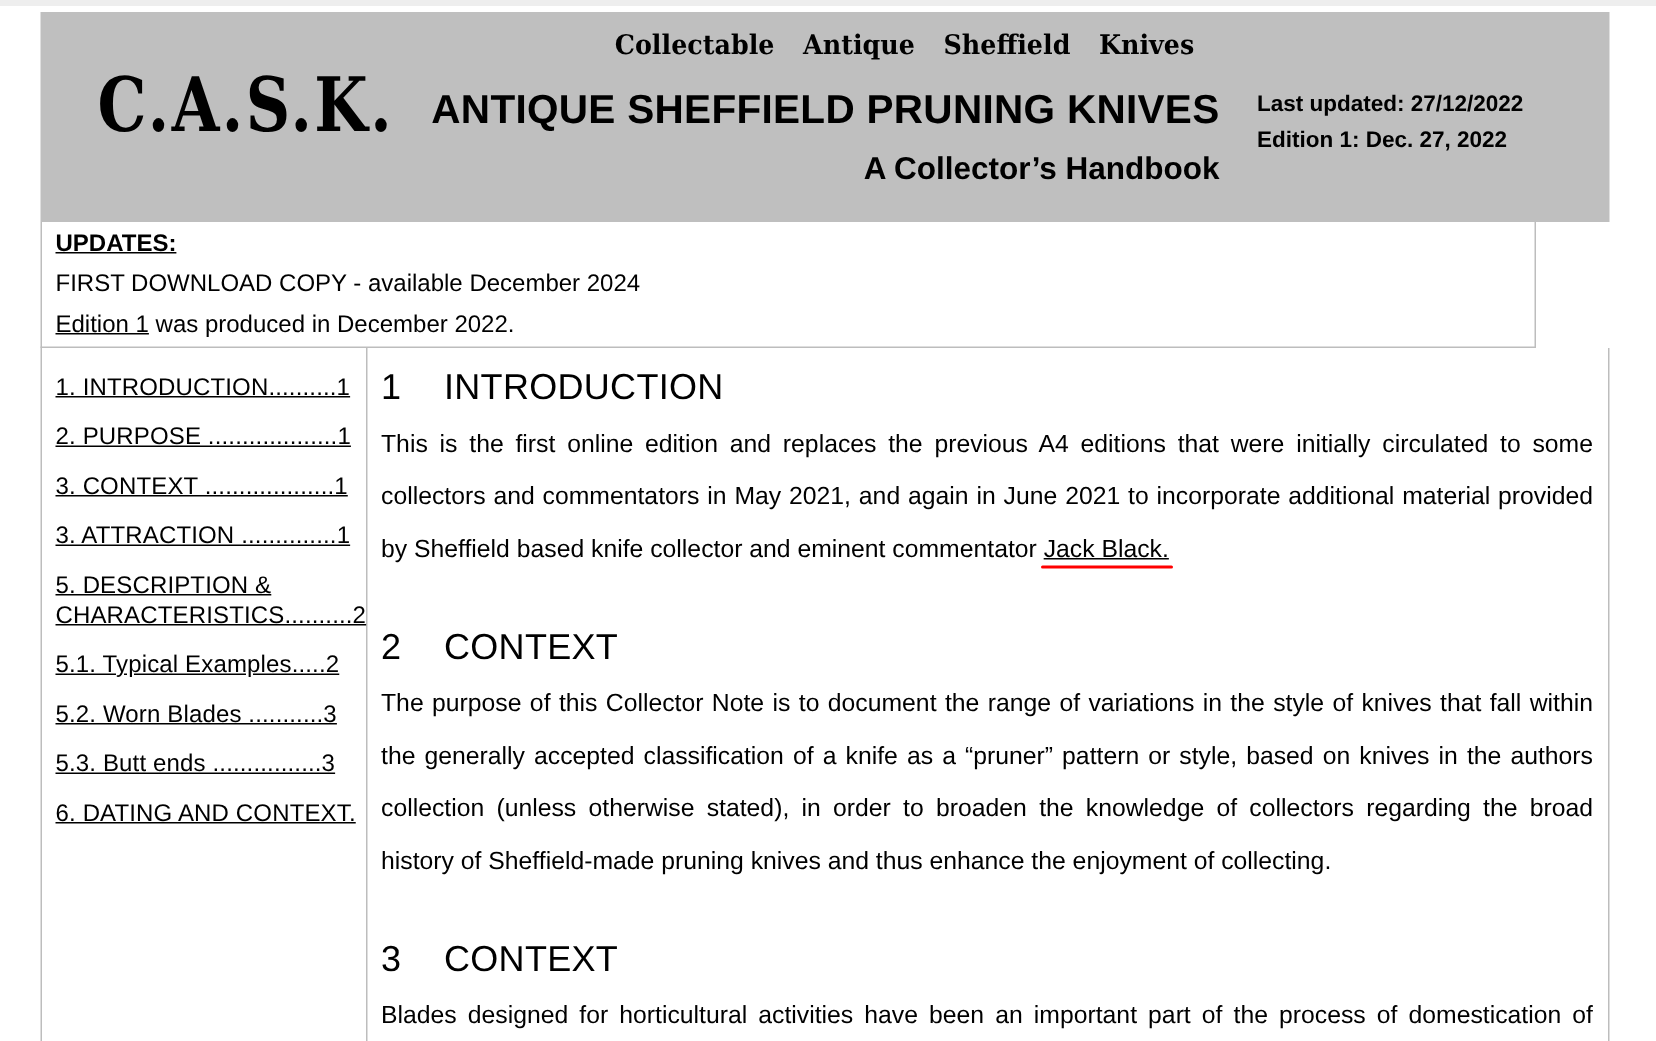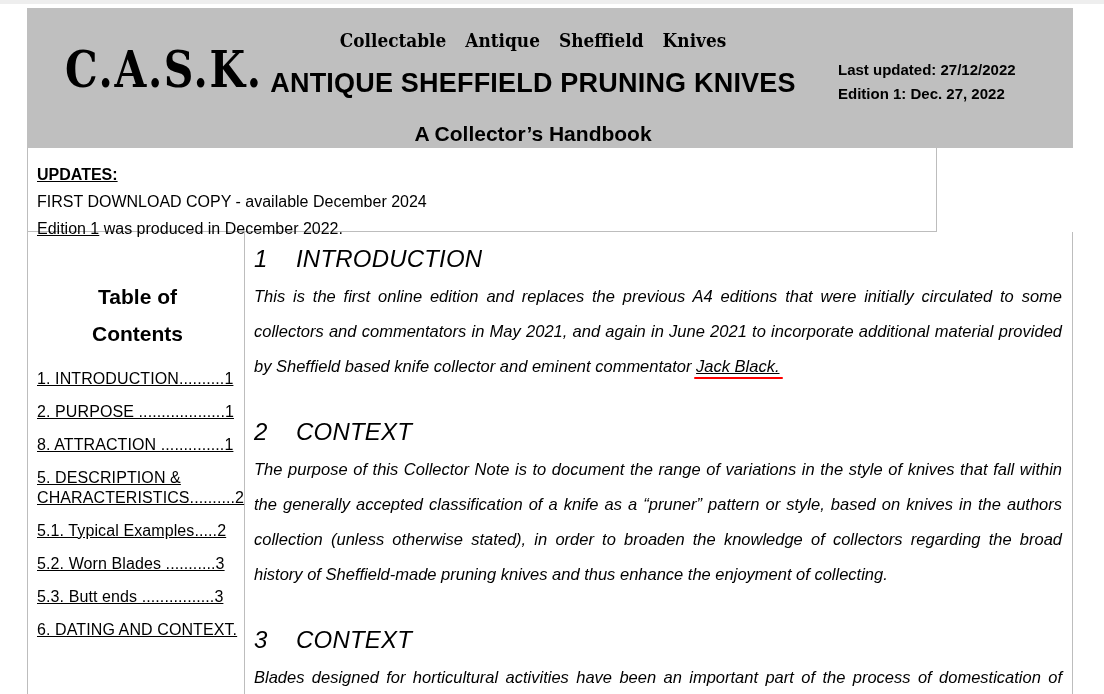--- a/index.html
+++ b/index.html
@@ -11,37 +11,37 @@
   .doc { position: absolute; left: 27px; top: 8px; width: 1046px; }
 
   
   .masthead { position: relative; width: 1046px; height: 140px; background: #bfbfbf; }
   .logo {
     position: absolute; left: 38px; top: 32px;
     font-family: "DejaVu Serif", serif; font-weight: 700;
     font-size: 50px; letter-spacing: 2px;
     transform: scaleX(0.82); transform-origin: left center;
   }
-  .masthead-center { position: absolute; left: 226px; top: 12px; width: 560px; text-align: center; }
+  .masthead-center { position: absolute; left: 226px; top: 2px; width: 560px; text-align: right; }
   .tagline {
     margin-top: 10px;
     font-family: "DejaVu Serif", serif; font-weight: 700; font-size: 18px;
     word-spacing: 14px; letter-spacing: 0px;
     transform: scaleX(0.94); transform-origin: center;
     white-space: nowrap;
   }
   .doc-title { margin-top: 17px; font-size: 27px; font-weight: 700; letter-spacing: 0.2px; }
-  .doc-subtitle { margin-top: 23px; font-size: 21px; font-weight: 700; }
+  .doc-subtitle { margin-top: 12px; font-size: 21px; font-weight: 700; }
   .masthead-right { position: absolute; left: 811px; top: 50px; font-size: 15px; font-weight: 700; line-height: 24px; }
 
   
   .updates {
-    width: 910px; height: 84px;
+    width: 997px; height: 84px;
     border-left: 1px solid #bdbdbd; border-right: 1px solid #bdbdbd; border-bottom: 1px solid #bdbdbd;
-    padding: 13px 8px 0 9px;
+    padding: 1px 8px 0 9px;
     font-size: 16px; line-height: 27px;
   }
   .updates .u-heading { font-weight: 700; text-decoration: underline; }
   .u-line { text-decoration: underline; margin-top: 16px; }
 
   
   .body-row {
     display: flex; width: 1046px; height: 480px;
     border-left: 1px solid #bdbdbd; border-right: 1px solid #bdbdbd;
   }
@@ -54,21 +54,21 @@
     margin-top: 46px; text-align: center;
     font-size: 21px; font-weight: 700; line-height: 37px;
   }
   .toc-list { margin-top: 17px; }
   .toc-item { font-size: 16px; line-height: 20px; margin-bottom: 13px; letter-spacing: 0.1px; text-decoration: underline; }
 
   .content { flex: 1 1 auto; padding: 13px 10px 0 9px; }
   .sec-heading { font-size: 24px; font-weight: 400; letter-spacing: 0.2px; margin-bottom: 6px; }
   .sec-num { display: inline-block; width: 42px; }
   .content p { font-size: 16.5px; line-height: 35px; text-align: justify; }
-  .sec { margin-top: 0; font-style: italic; }
+  .sec { margin-top: 0; }
   .sec + .sec { margin-top: 34px; }
 
   .spell-red { position: relative; text-decoration: underline; text-decoration-thickness: 1px; }
   .spell-red::after {
     content: ""; position: absolute; left: -2px; right: -3px; bottom: -4px;
     height: 2.5px; background: #ff0000; border-radius: 2px;
   }
 </style>
 </head>
 <body>
@@ -92,28 +92,25 @@
 
   <section class="updates">
     <div class="u-heading">UPDATES:</div>
     <div>FIRST DOWNLOAD COPY - available December 2024</div>
     <div><span class="u-line">Edition 1</span><span> was produced in December 2022.</span></div>
   </section>
 
   <div class="body-row">
 
     <aside class="toc">
-      <div class="toc-title">
-        <div>Table of</div>
-        <div>Contents</div>
-      </div>
       <div class="toc-list">
         <div class="toc-item">1. INTRODUCTION..........1</div>
         <div class="toc-item">2. PURPOSE ...................1</div>
-        <div class="toc-item">8. ATTRACTION ..............1</div>
+        <div class="toc-item">3. CONTEXT ...................1</div>
+        <div class="toc-item">3. ATTRACTION ..............1</div>
         <div class="toc-item">5. DESCRIPTION &amp; CHARACTERISTICS..........2</div>
         <div class="toc-item">5.1. Typical Examples.....2</div>
         <div class="toc-item">5.2. Worn Blades ...........3</div>
         <div class="toc-item">5.3. Butt ends ................3</div>
         <div class="toc-item">6. DATING AND CONTEXT.</div>
       </div>
     </aside>
 
     <main class="content">
 

